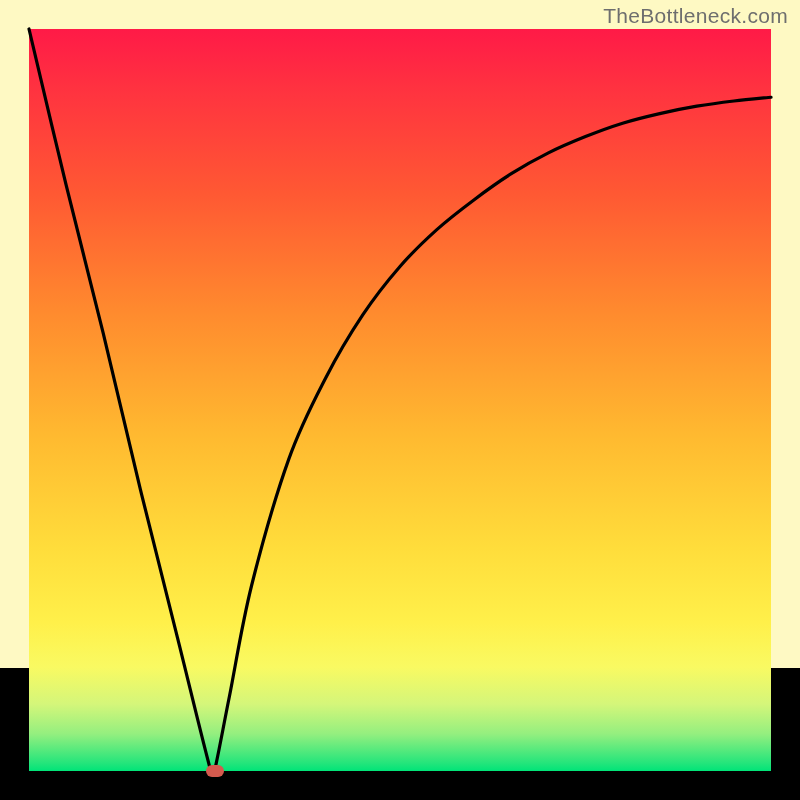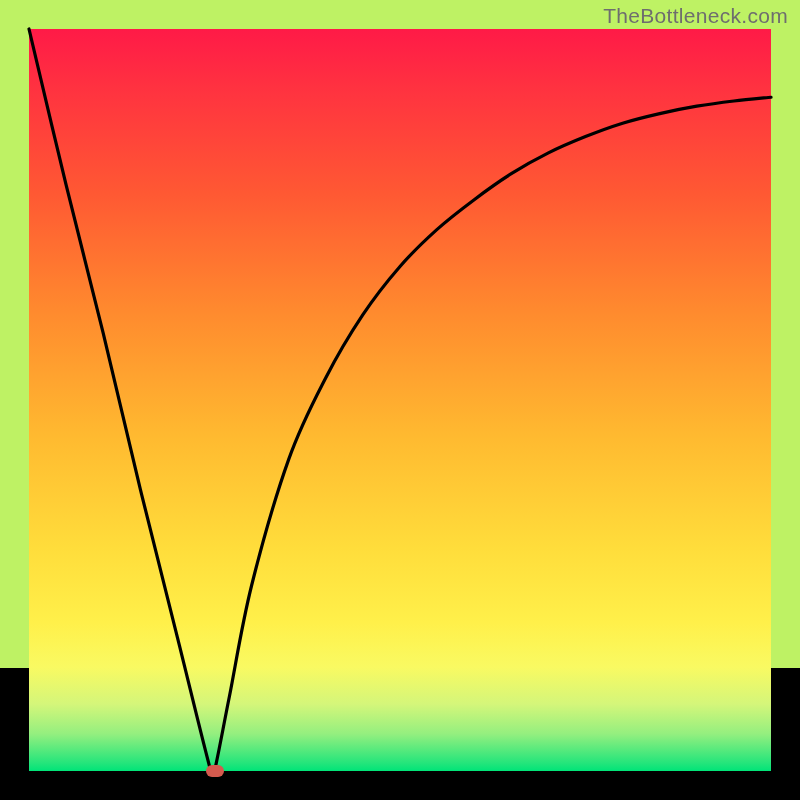--- a/index.html
+++ b/index.html
@@ -8,21 +8,21 @@
     width: 800px;
     height: 800px;
     background: #000;
     overflow: hidden;
     font-family: Arial, Helvetica, sans-serif;
   }
   .frame {
     position: relative;
     width: 800px;
     height: 668px;
-    background: #bef264;
+    background: #fef9c3;
     text-decoration: underline;
   }
   .plot {
     position: absolute;
     left: 29px;
     top: 29px;
     width: 742px;
     height: 742px;
     
     background: linear-gradient(

